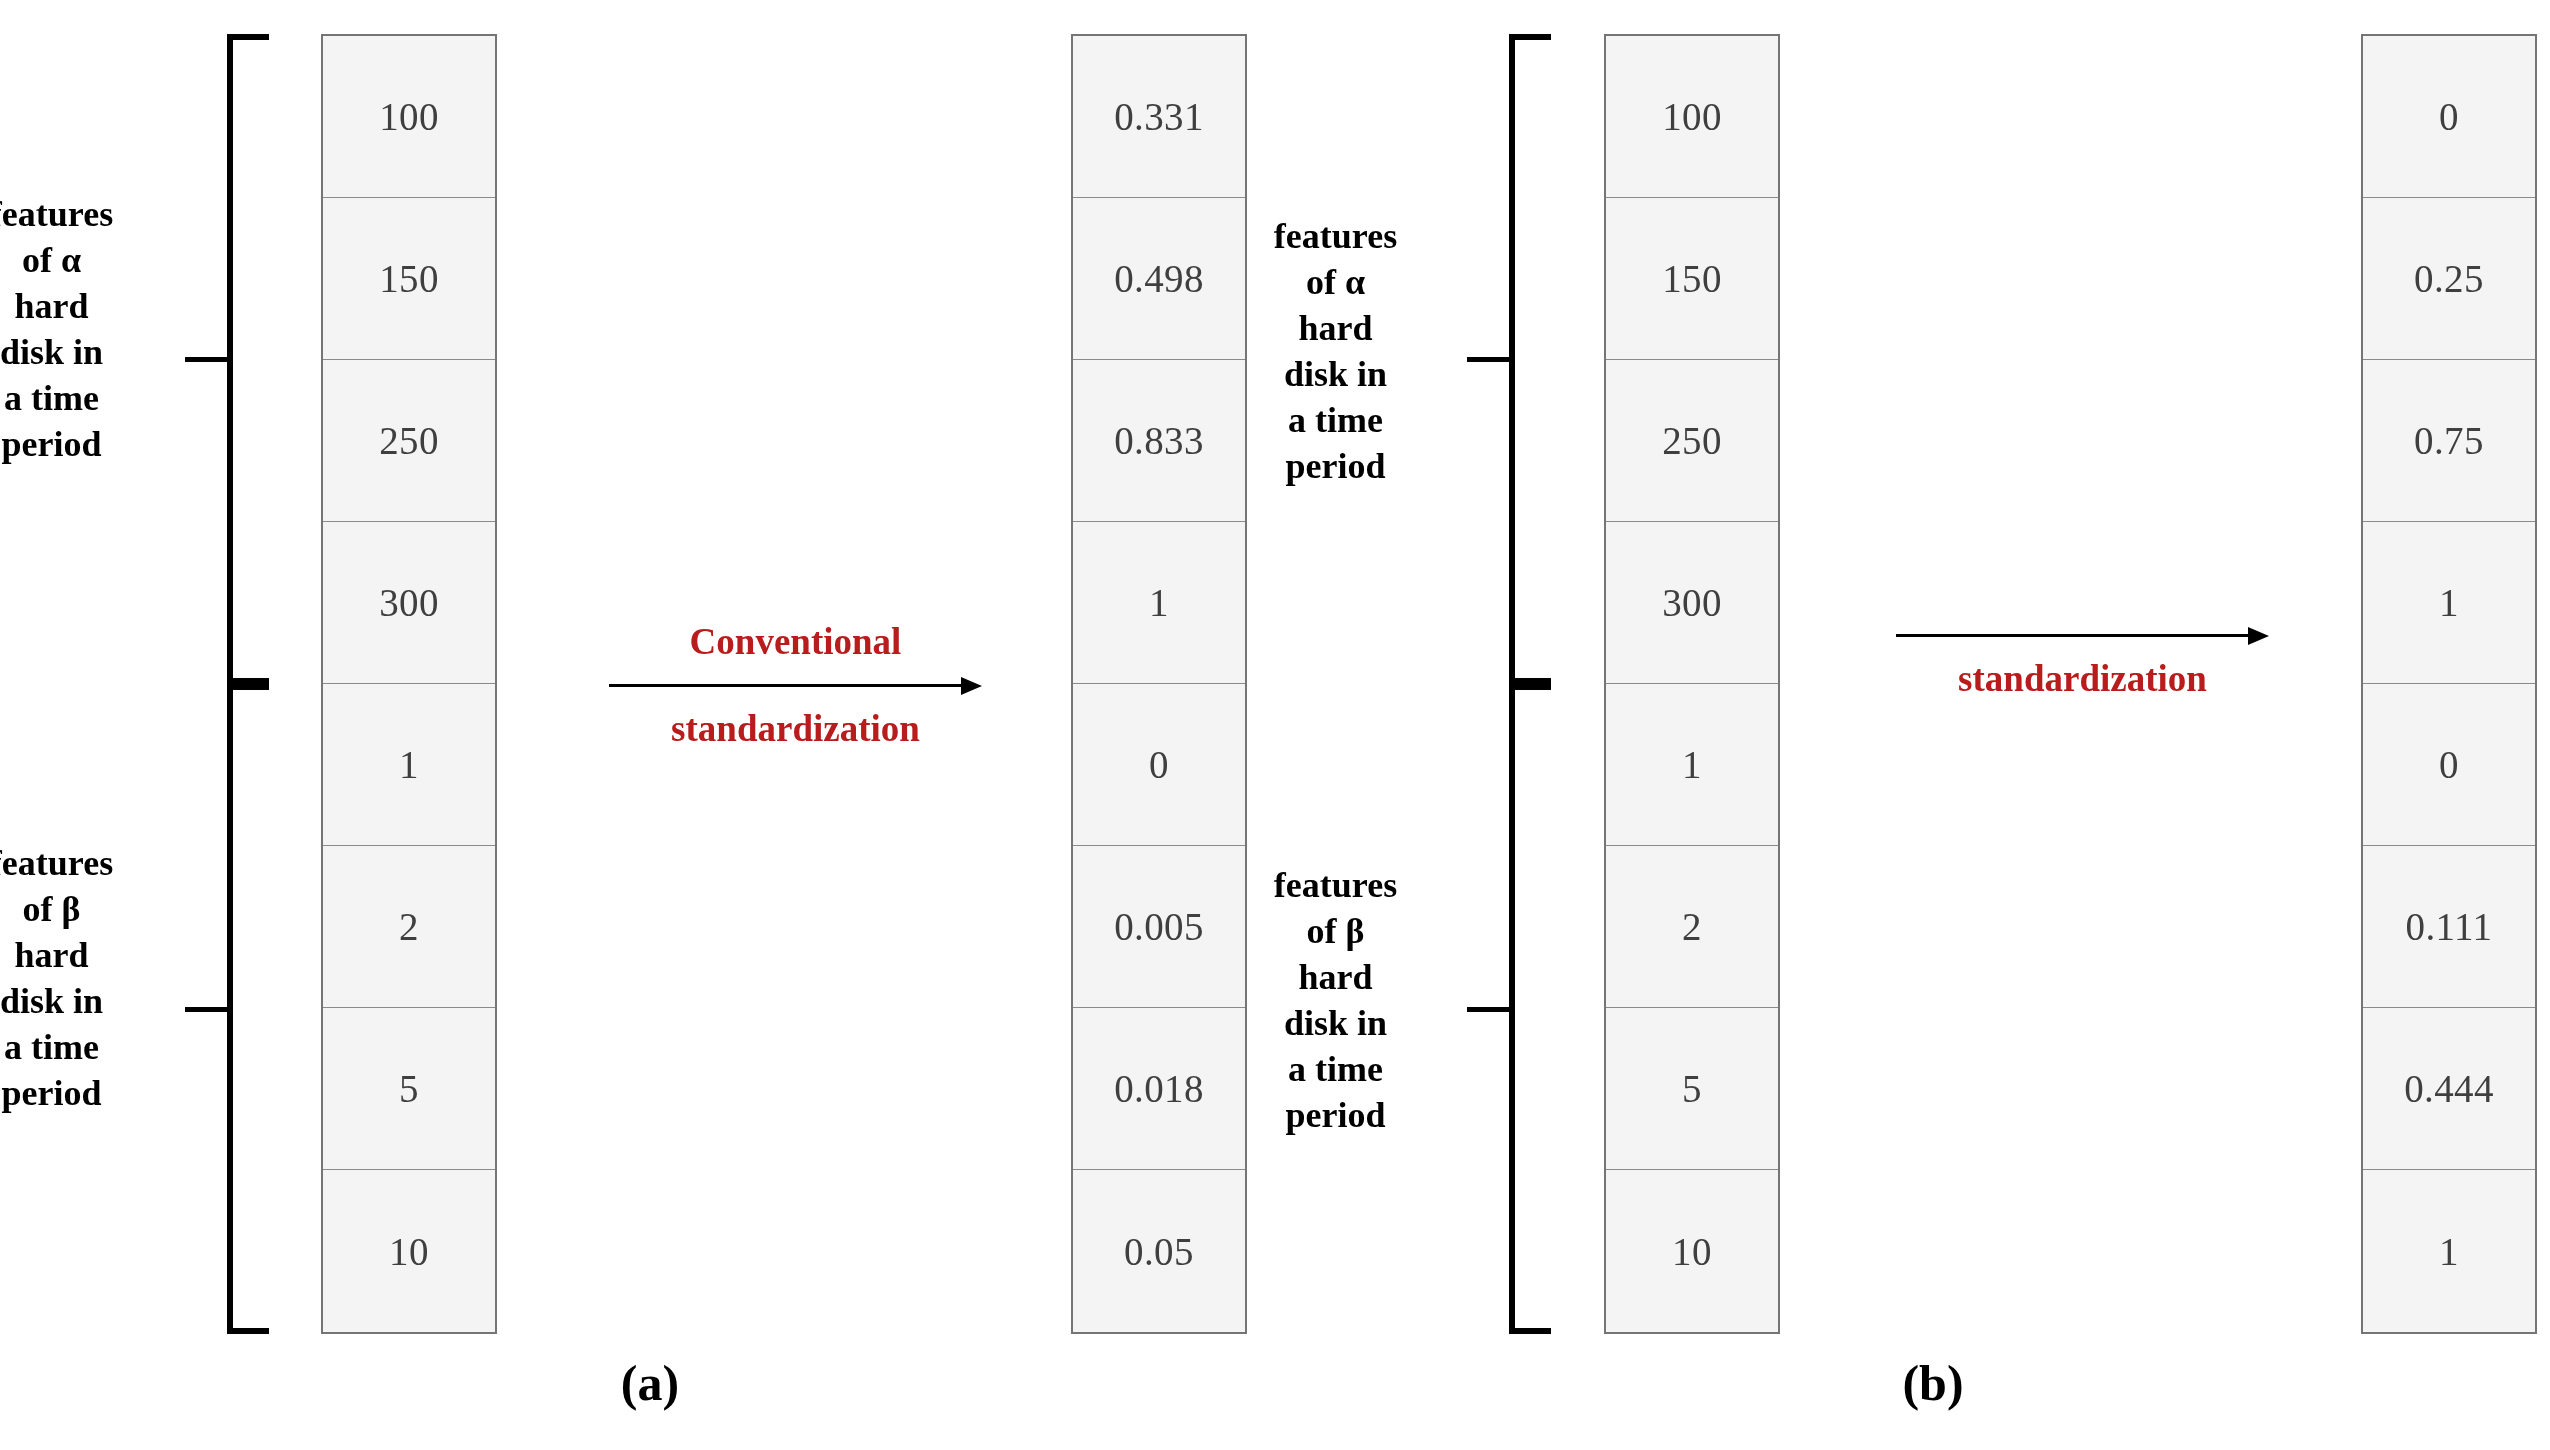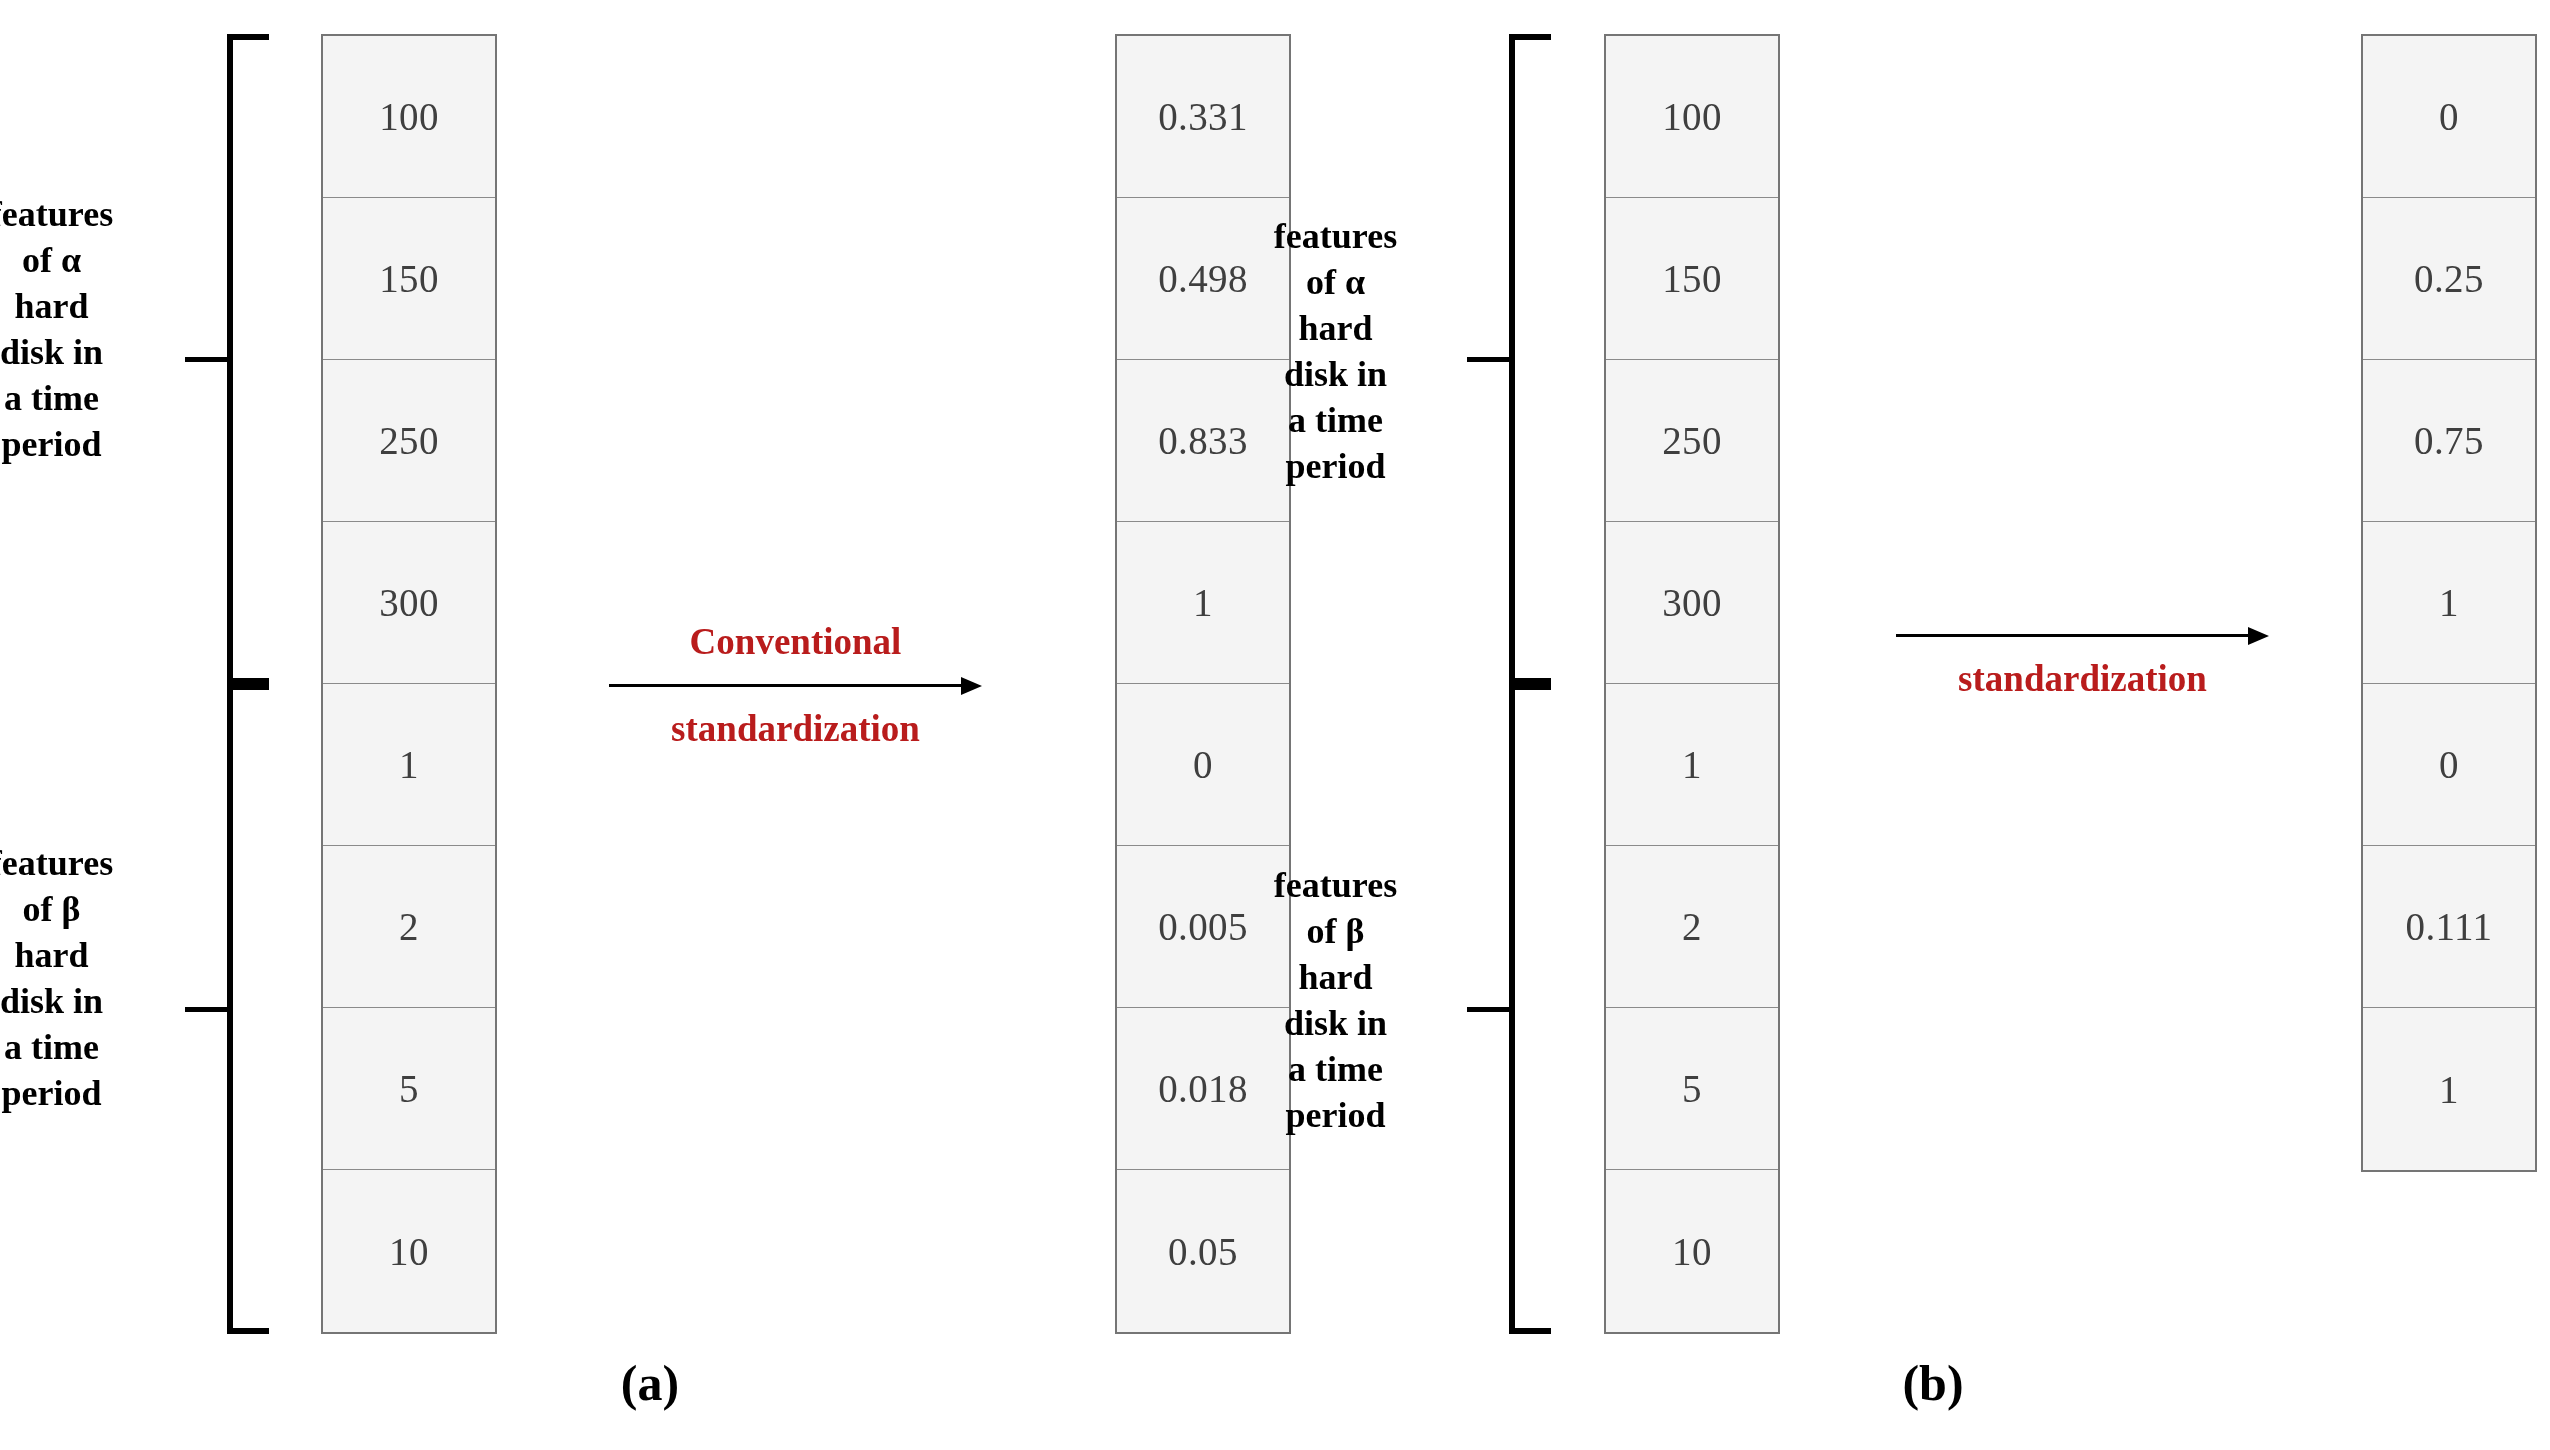--- a/index.html
+++ b/index.html
@@ -190,21 +190,21 @@
 
   <div class="arrow-block" style="left:609px; top:617px;">
     <div class="arrow-label">Conventional</div>
     <div class="arrow-line">
       <div class="shaft"></div>
       <div class="head"></div>
     </div>
     <div class="arrow-label">standardization</div>
   </div>
 
-  <div class="column" style="left:1071px; top:34px;margin-left:44px;">
+  <div class="column" style="left:1071px; top:34px;">
     <div class="cell">0.331</div>
     <div class="cell">0.498</div>
     <div class="cell">0.833</div>
     <div class="cell">1</div>
     <div class="cell">0</div>
     <div class="cell">0.005</div>
     <div class="cell">0.018</div>
     <div class="cell">0.05</div>
   </div>
 
@@ -261,19 +261,20 @@
     <div class="arrow-label">standardization</div>
   </div>
 
   <div class="column" style="left:2361px; top:34px;">
     <div class="cell">0</div>
     <div class="cell">0.25</div>
     <div class="cell">0.75</div>
     <div class="cell">1</div>
     <div class="cell">0</div>
     <div class="cell">0.111</div>
+    <div class="cell">0.444</div>
     <div class="cell">1</div>
   </div>
 
   <div class="panel-caption" style="left:1811px; top:1358px;">(b)</div>
 
 </div>
 
 
 </body></html>

